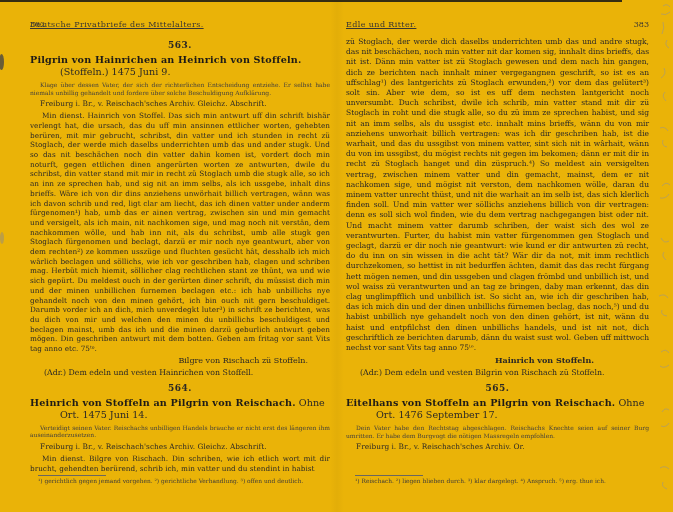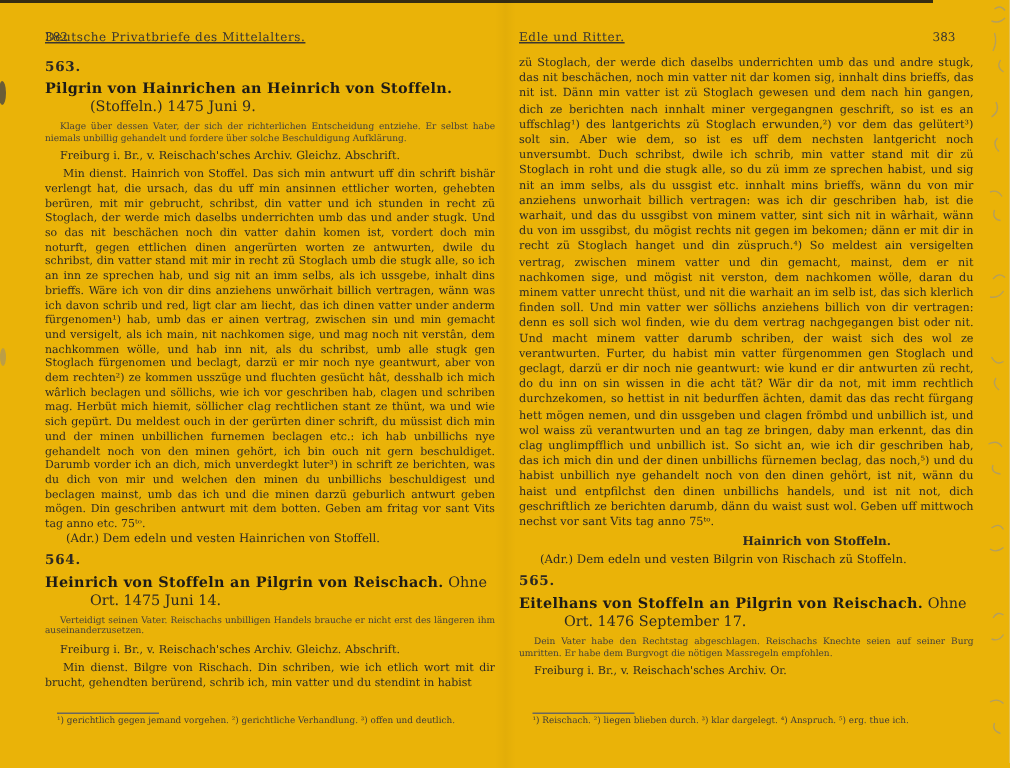--- a/index.html
+++ b/index.html
@@ -22,23 +22,23 @@
     background:linear-gradient(90deg,rgba(0,0,0,0) 0%,rgba(0,0,0,.03) 50%,rgba(0,0,0,0) 100%);}
   .edge-marks{position:absolute;top:0;right:0;width:26px;height:512px;}
 
   .page{position:absolute;top:0;height:512px;box-sizing:border-box;}
   .page.left{left:0;width:337px;padding:20px 7px 0 30px;}
   .page.right{left:337px;width:336px;padding:20px 24px 0 9px;}
 
   .running-head{position:relative;height:14px;font-size:8px;color:#3a3631;margin-bottom:3px;}
   .running-head .rh-title{text-align:left;letter-spacing:.4px;text-decoration:underline;}
   .page.left .rh-num{position:absolute;left:0;top:0;}
-  .page.right .rh-num{position:absolute;right:12px;top:0;}
+  .page.right .rh-num{position:absolute;right:0;top:0;}
 
-  .letter-number{font-weight:bold;font-size:9px;margin:6px 0 4px 0;letter-spacing:.5px;}
+  .letter-number{text-align:center;font-weight:bold;font-size:9px;margin:6px 0 4px 0;letter-spacing:.5px;}
   .letter-title{font-size:9.6px;line-height:12px;margin-bottom:3px;padding-left:30px;text-indent:-30px;}
   .letter-title .frak{font-weight:bold;letter-spacing:.2px;color:#1e1b17;}
   .letter-title .roman{font-weight:normal;}
   .regest{font-size:6px;line-height:7.6px;text-align:justify;color:#45413b;text-indent:10px;margin-bottom:3px;}
   .source{font-size:7.4px;line-height:9px;text-indent:10px;margin-bottom:3px;}
   .body-text{font-size:7.3px;line-height:9.7px;text-align:justify;text-indent:12px;}
   .page.right .body-text{font-size:7.5px;line-height:10.2px;}
   .signature{font-size:8px;text-align:right;padding-right:22px;margin:2px 0 3px 0;}
   .page.right .signature{padding-right:55px;font-weight:bold;}
   .address{font-size:7.8px;text-indent:14px;margin-bottom:4px;}
@@ -85,20 +85,21 @@
       <span class="frak">Pilgrin von Hainrichen an Heinrich von Stoffeln.</span>
       <span class="roman">(Stoffeln.) 1475 Juni 9.</span>
     </div>
 
     <div class="regest">Klage über dessen Vater, der sich der richterlichen Entscheidung entziehe. Er selbst habe niemals unbillig gehandelt und fordere über solche Beschuldigung Aufklärung.</div>
 
     <div class="source">Freiburg i. Br., v. Reischach'sches Archiv.  Gleichz. Abschrift.</div>
 
     <div class="body-text">Min dienst. Hainrich von Stoffel. Das sich min antwurt uff din schrift bishär verlengt hat, die ursach, das du uff min ansinnen ettlicher worten, gehebten berüren, mit mir gebrucht, schribst, din vatter und ich stunden in recht zü Stoglach, der werde mich daselbs underrichten umb das und ander stugk. Und so das nit beschächen noch din vatter dahin komen ist, vordert doch min noturft, gegen ettlichen dinen angerürten worten ze antwurten, dwile du schribst, din vatter stand mit mir in recht zü Stoglach umb die stugk alle, so ich an inn ze sprechen hab, und sig nit an imm selbs, als ich ussgebe, inhalt dins brieffs. Wäre ich von dir dins anziehens unwörhait billich vertragen, wänn was ich davon schrib und red, ligt clar am liecht, das ich dinen vatter under anderm fürgenomen¹) hab, umb das er ainen vertrag, zwischen sin und min gemacht und versigelt, als ich main, nit nachkomen sige, und mag noch nit verstân, dem nachkommen wölle, und hab inn nit, als du schribst, umb alle stugk gen Stoglach fürgenomen und beclagt, darzü er mir noch nye geantwurt, aber von dem rechten²) ze kommen usszüge und fluchten gesücht hât, desshalb ich mich wârlich beclagen und söllichs, wie ich vor geschriben hab, clagen und schriben mag. Herbüt mich hiemit, söllicher clag rechtlichen stant ze thünt, wa und wie sich gepürt. Du meldest ouch in der gerürten diner schrift, du müssist dich min und der minen unbillichen furnemen beclagen etc.: ich hab unbillichs nye gehandelt noch von den minen gehört, ich bin ouch nit gern beschuldiget. Darumb vorder ich an dich, mich unverdegkt luter³) in schrift ze berichten, was du dich von mir und welchen den minen du unbillichs beschuldigest und beclagen mainst, umb das ich und die minen darzü geburlich antwurt geben mögen. Din geschriben antwurt mit dem botten. Geben am fritag vor sant Vits tag anno etc. 75ᵗᵒ.</div>
 
+    <div class="signature">Bilgre von Rischach zü Stoffeln.</div>
 
     <div class="address">(Adr.)  Dem edeln und vesten Hainrichen von Stoffell.</div>
 
     <div class="letter-number">564.</div>
 
     <div class="letter-title">
       <span class="frak">Heinrich von Stoffeln an Pilgrin von Reischach.</span>
       <span class="roman">Ohne Ort. 1475 Juni 14.</span>
     </div>
 

